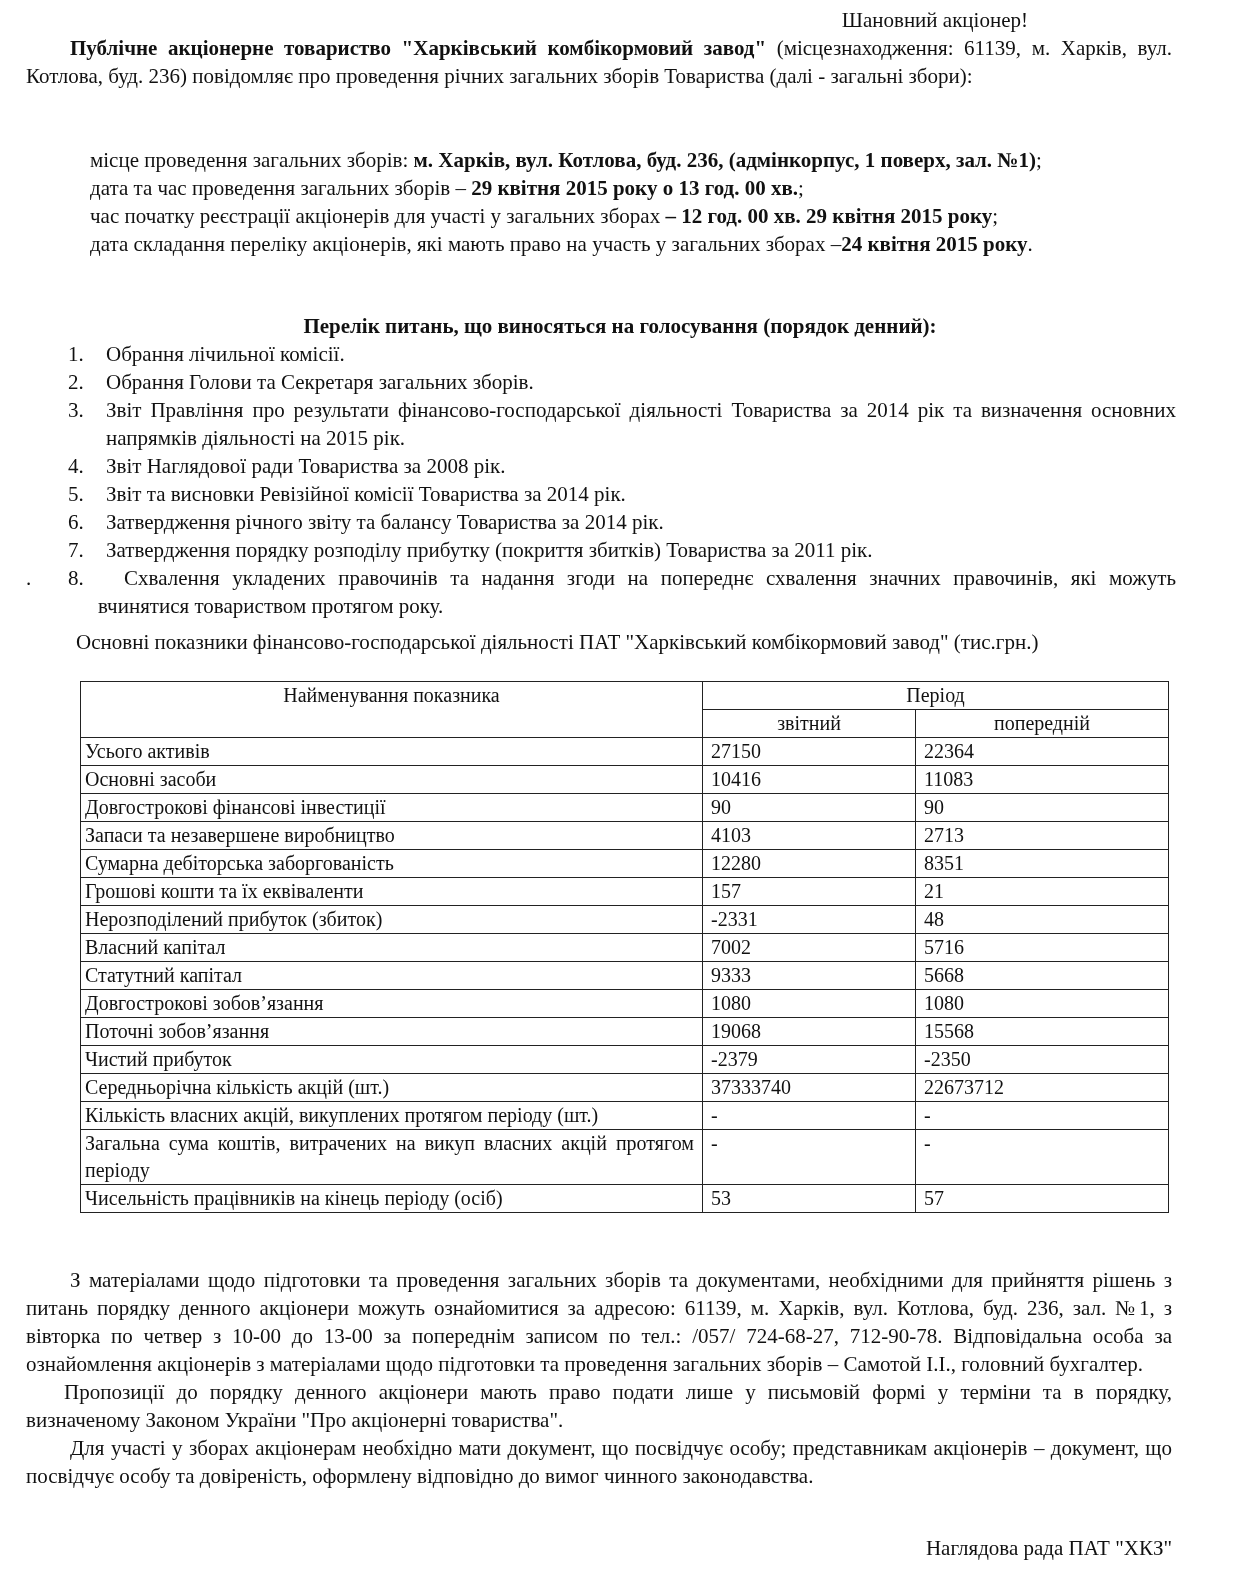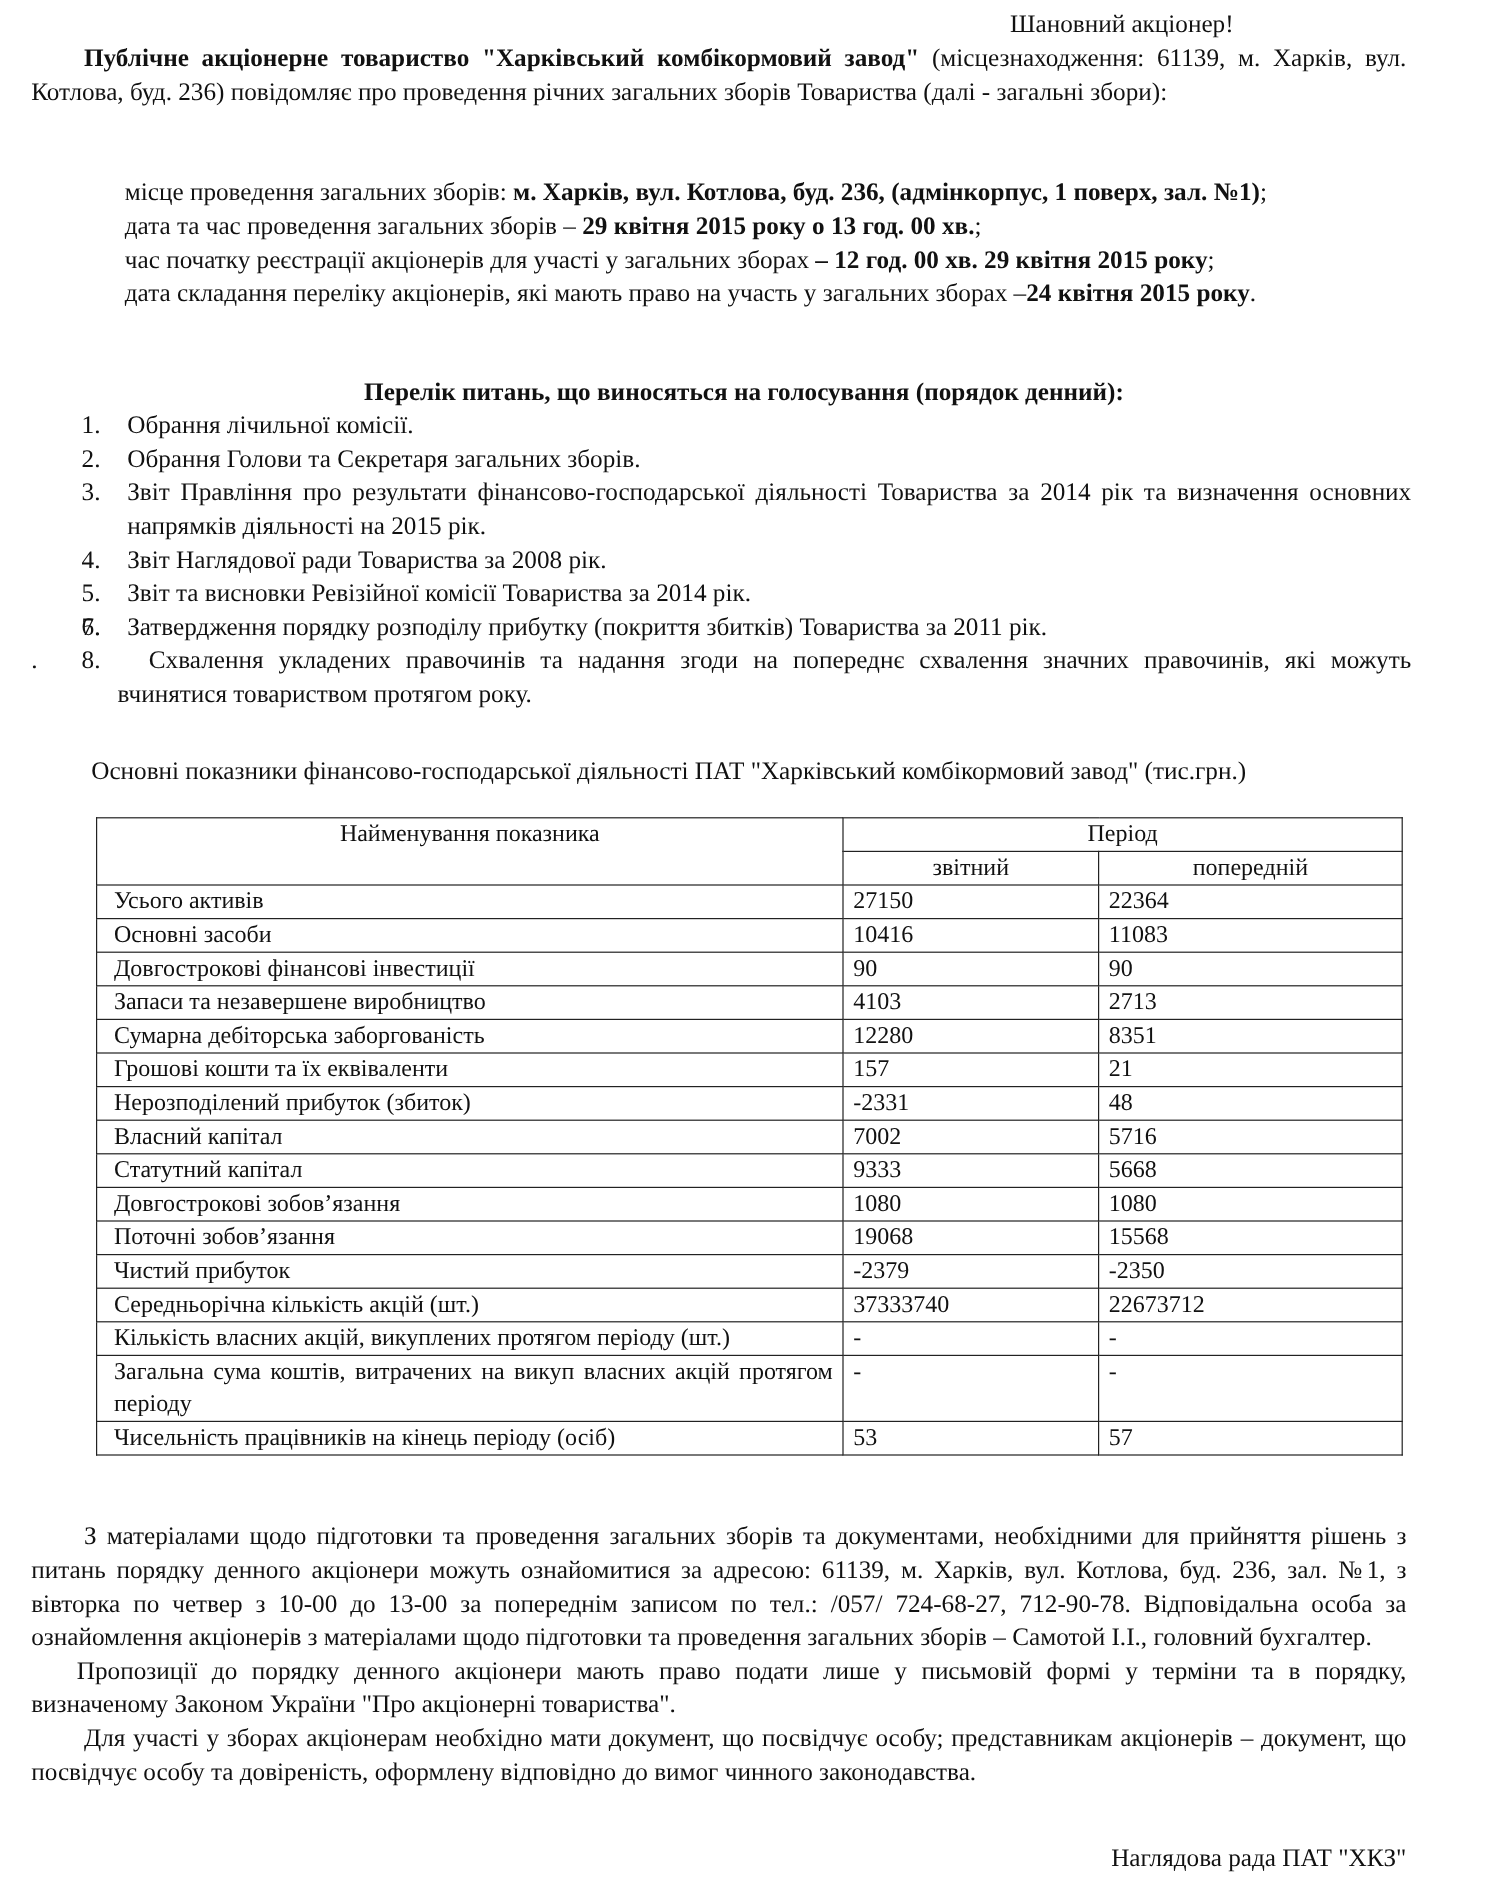--- a/index.html
+++ b/index.html
@@ -5,38 +5,38 @@
   html, body { margin: 0; padding: 0; background: #ffffff; }
   body {
     width: 1240px; height: 1587px; position: relative; overflow: hidden;
     font-family: "Liberation Serif", "DejaVu Serif", serif;
     color: #111111; font-size: 21px; line-height: 28px;
   }
   .page { position: absolute; left: 0; top: 0; width: 1240px; }
   .greeting { position: absolute; top: 6px; left: 0; width: 1028px; text-align: right; }
   .intro { position: absolute; top: 34px; left: 26px; width: 1146px; text-align: justify; text-indent: 44px; }
   .intro b { font-weight: bold; }
-  .details { position: absolute; top: 146px; left: 104px; width: 1100px; }
+  .details { position: absolute; top: 146px; left: 90px; width: 1100px; }
   .details div { white-space: nowrap; height: 28px; }
   .agenda-title { position: absolute; top: 312px; left: 0; width: 1240px; text-align: center; font-weight: bold; }
   .agenda { position: absolute; top: 340px; left: 26px; width: 1150px; }
   .agenda .item { position: relative; padding-left: 80px; text-align: justify; }
   .agenda .num { position: absolute; left: 42px; top: 0; }
   .agenda .item.last { padding-left: 72px; }
   .agenda .item.last .num { left: 42px; }
   .agenda .item.last .dot { position: absolute; left: 0; top: 0; }
   .agenda .item.last .txt { display: block; text-indent: 26px; }
   .table-caption { position: absolute; top: 628px; left: 76px; width: 1100px; white-space: nowrap; }
   table.fin {
     position: absolute; top: 681px; left: 80px; width: 1089px;
     border-collapse: collapse; font-size: 20px; line-height: 27px;
   }
   table.fin td, table.fin th { border: 1.5px solid #222; padding: 0 8px; font-weight: normal; }
   table.fin th { text-align: center; vertical-align: top; }
-  table.fin td.name { text-align: left; padding-left: 14px; padding-right: 8px; }
+  table.fin td.name { text-align: left; padding-left: 4px; padding-right: 8px; }
   table.fin td.name.justify { text-align: justify; }
   table.fin td.val { text-align: left; vertical-align: top; }
   .col-name { width: 622px; }
   .col-a { width: 213px; }
   .col-b { width: 253px; }
   .closing { position: absolute; top: 1266px; left: 26px; width: 1146px; }
   .closing p { margin: 0; text-align: justify; text-indent: 44px; }
   .closing p.p2 { text-indent: 38px; }
   .closing p.p3 { text-indent: 44px; }
   .signature { position: absolute; top: 1534px; right: 68px; white-space: nowrap; }
@@ -58,21 +58,21 @@
   </div>
 
   <div class="agenda-title">Перелік питань, що виносяться на голосування (порядок денний):</div>
 
   <div class="agenda">
     <div class="item"><span class="num">1.</span><span>Обрання лічильної комісії.</span></div>
     <div class="item"><span class="num">2.</span><span>Обрання Голови та Секретаря загальних зборів.</span></div>
     <div class="item"><span class="num">3.</span><span>Звіт Правління про результати фінансово-господарської діяльності Товариства за 2014 рік та визначення основних напрямків діяльності на 2015 рік.</span></div>
     <div class="item"><span class="num">4.</span><span>Звіт Наглядової ради Товариства за 2008 рік.</span></div>
     <div class="item"><span class="num">5.</span><span>Звіт та висновки Ревізійної комісії Товариства за 2014 рік.</span></div>
-    <div class="item"><span class="num">6.</span></div>
+    <div class="item"><span class="num">6.</span><span>Затвердження річного звіту та балансу Товариства за 2014 рік.</span></div>
     <div class="item"><span class="num">7.</span><span>Затвердження порядку розподілу прибутку (покриття збитків) Товариства за 2011 рік.</span></div>
     <div class="item last">
         <span class="dot">.</span>
         <span class="num">8.</span>
         <span class="txt">Схвалення укладених правочинів та надання згоди на попереднє схвалення значних правочинів, які можуть вчинятися товариством протягом року.</span>
       </div>
   </div>
 
   <div class="table-caption">Основні показники фінансово-господарської діяльності ПАТ "Харківський комбікормовий завод" (тис.грн.)</div>
 

